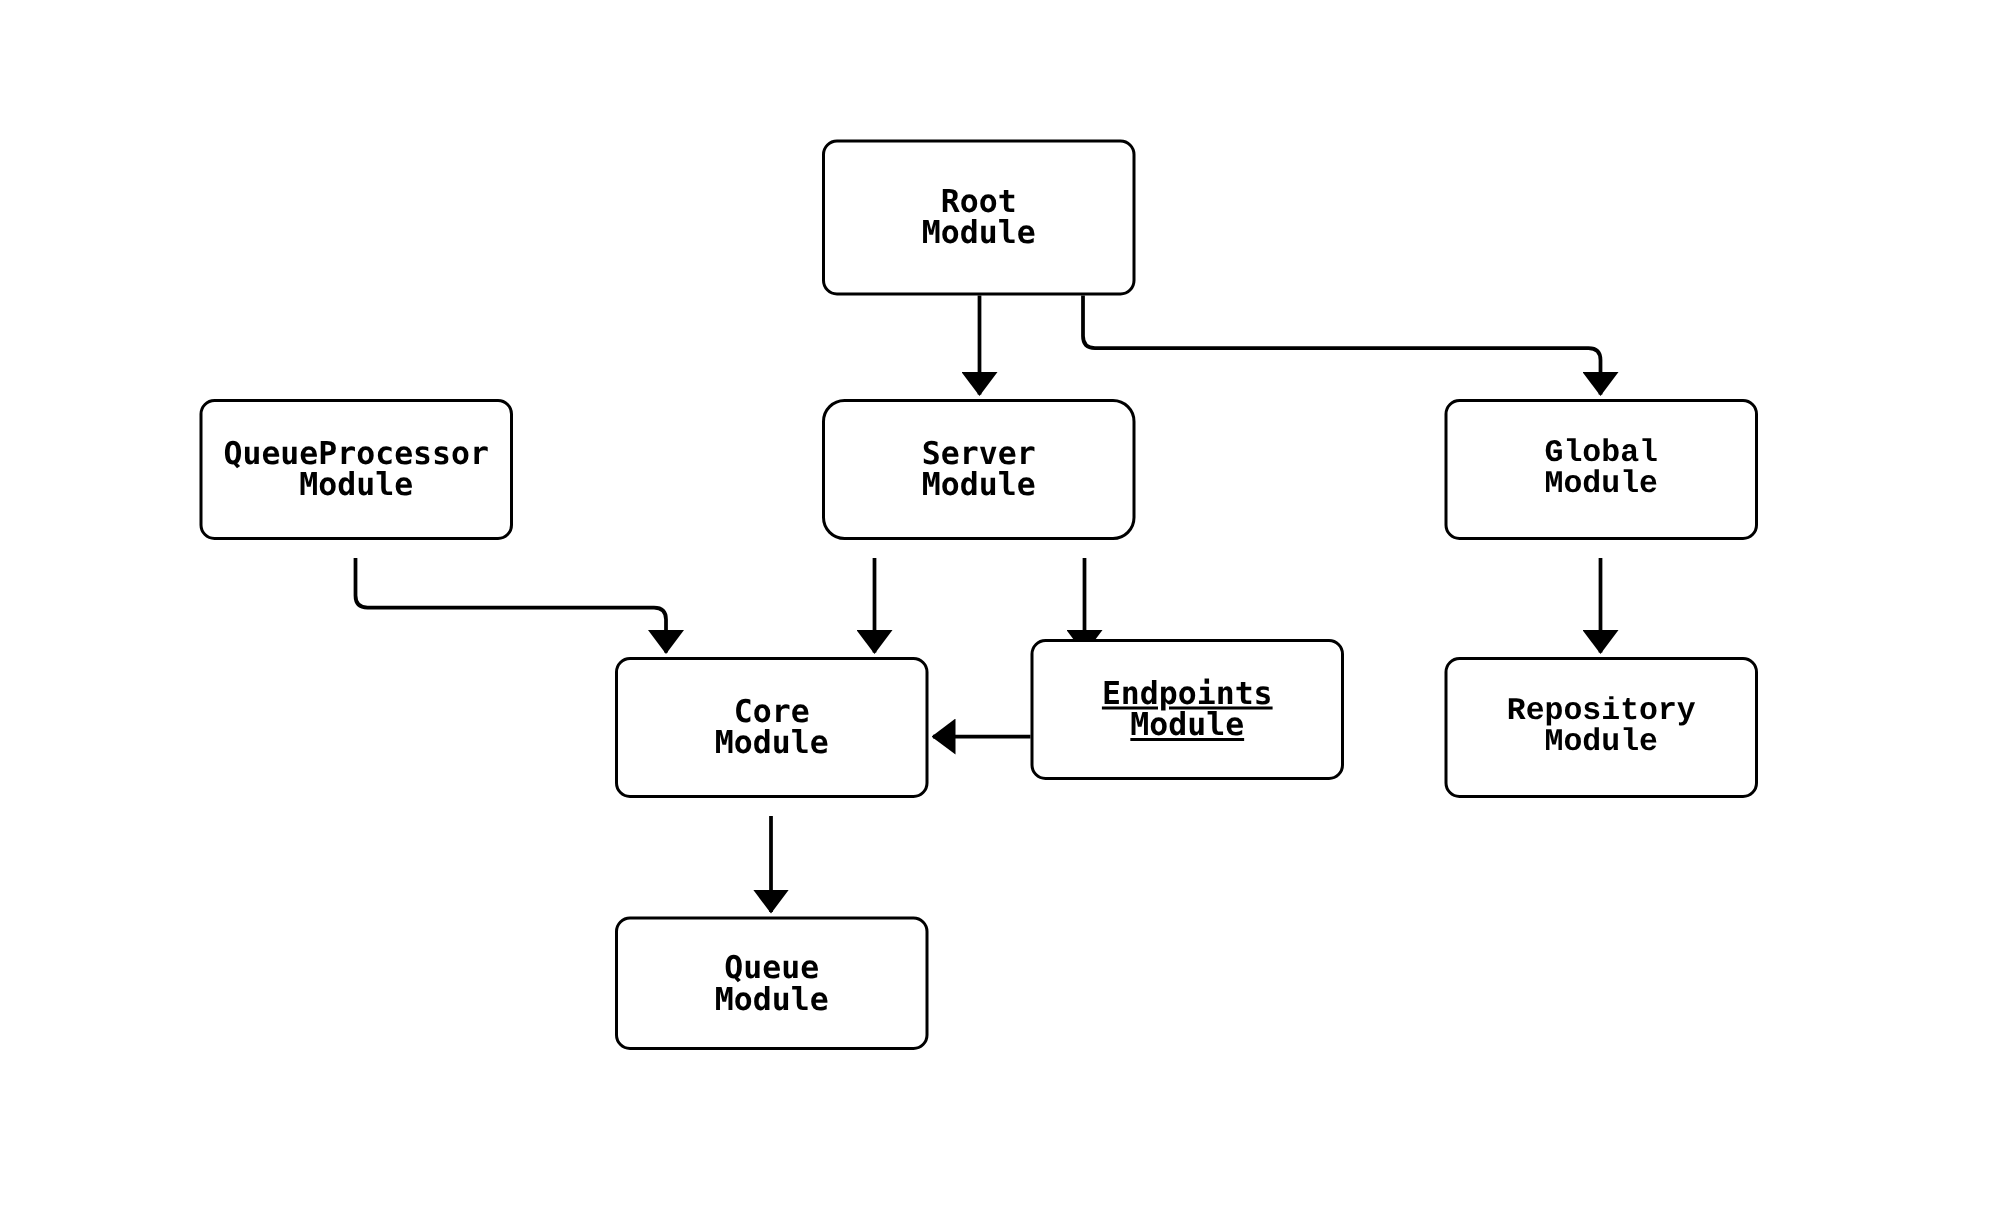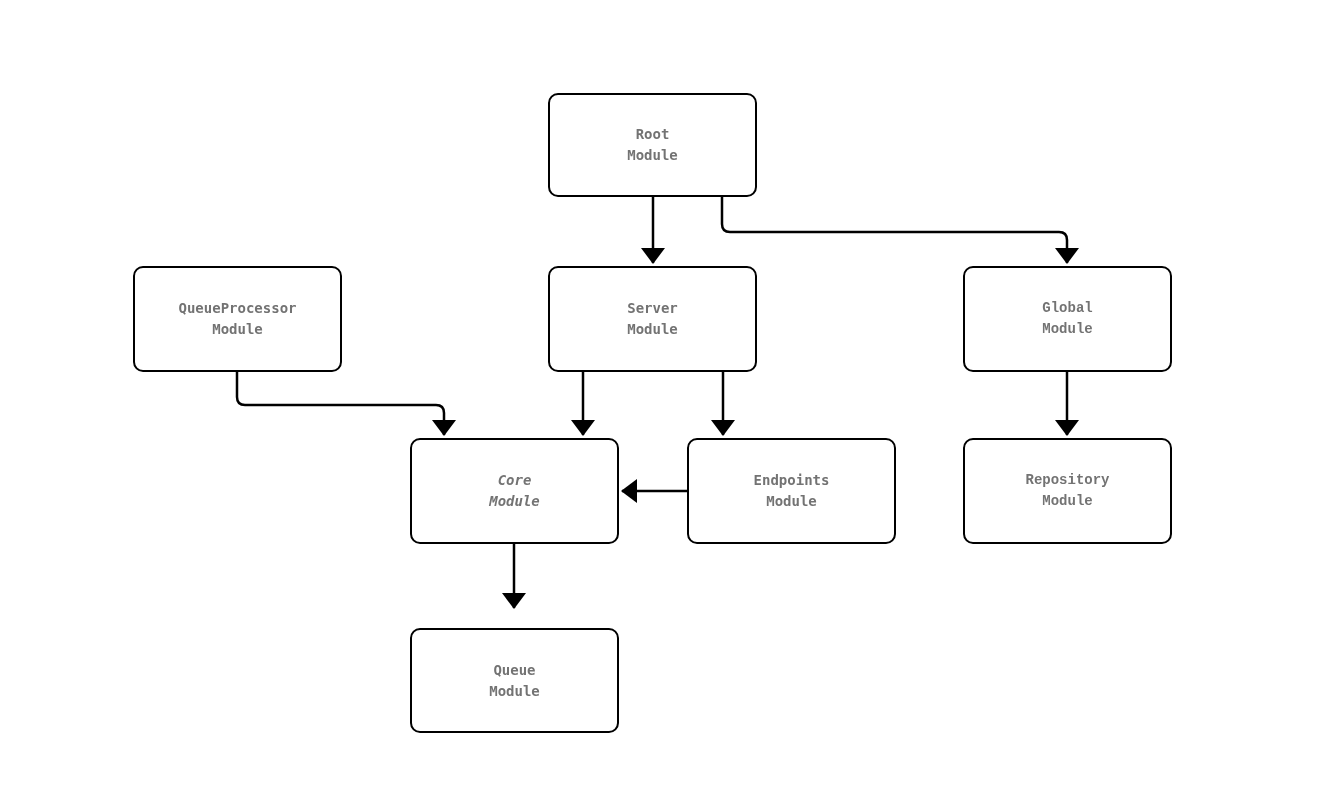--- a/index.html
+++ b/index.html
@@ -24,44 +24,44 @@
   }
   .edges-layer path.edge {
     fill: none;
     stroke: #000000;
     stroke-width: 2.5;
   }
   .node {
     position: absolute;
     box-sizing: border-box;
     width: 209px;
-    height: 106px;
+    height: 94px;
     background: #ffffff;
     border: 2.5px solid #000000;
     border-radius: 10px;
     display: flex;
     align-items: center;
     justify-content: center;
     text-align: center;
   }
   .node .label {
     white-space: pre-line;
-    font-size: 14px;
+    font-size: 21px;
     font-weight: bold;
     line-height: 21px;
-    color: #737373;
+    color: #000000;
   }
   #node-root          { left: 548px; top: 93px;  height: 104px; }
   #node-queueprocessor{ left: 133px; top: 266px; }
-  #node-server        { left: 548px; top: 266px; }
+  #node-server        { left: 548px; top: 266px; border-radius: 15px; }
   #node-global        { left: 963px; top: 266px; font-family: Liberation Mono, monospace; }
-  #node-core          { left: 410px; top: 438px; font-style: italic; }
-  #node-endpoints     { left: 687px; top: 438px; }
+  #node-core          { left: 410px; top: 438px; }
+  #node-endpoints     { left: 687px; top: 426px; text-decoration: underline; }
   #node-repository    { left: 963px; top: 438px; font-family: Liberation Mono, monospace; }
-  #node-queue         { left: 410px; top: 628px; height: 105px; }
+  #node-queue         { left: 410px; top: 611px; height: 89px; }
 </style>
 </head>
 <body>
 
 <div class="canvas">
 
   <svg class="edges-layer" width="1337" height="809" viewBox="0 0 1337 809" xmlns="http://www.w3.org/2000/svg">
     <defs>
       <marker id="arrowhead" viewBox="0 0 16 24" refX="15" refY="12" markerWidth="16" markerHeight="24" markerUnits="userSpaceOnUse" orient="auto">
         <path d="M0,0 L16,12 L0,24 Z" fill="#000000"></path>

